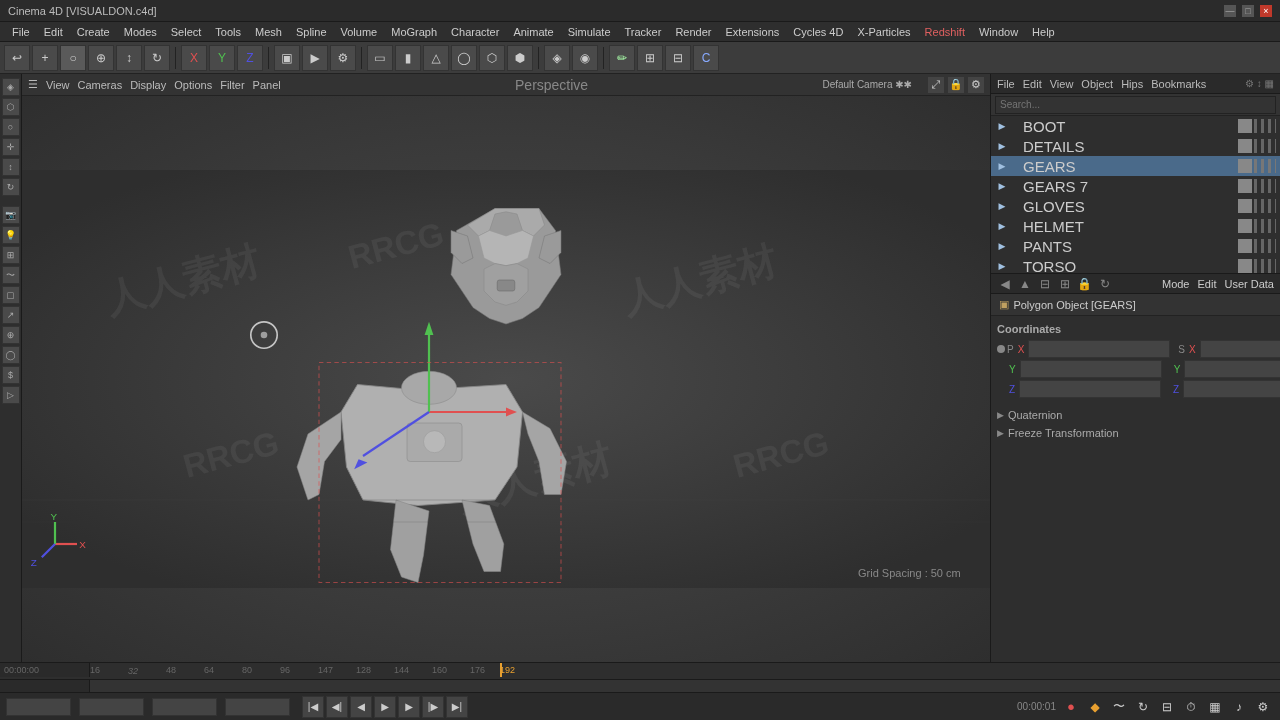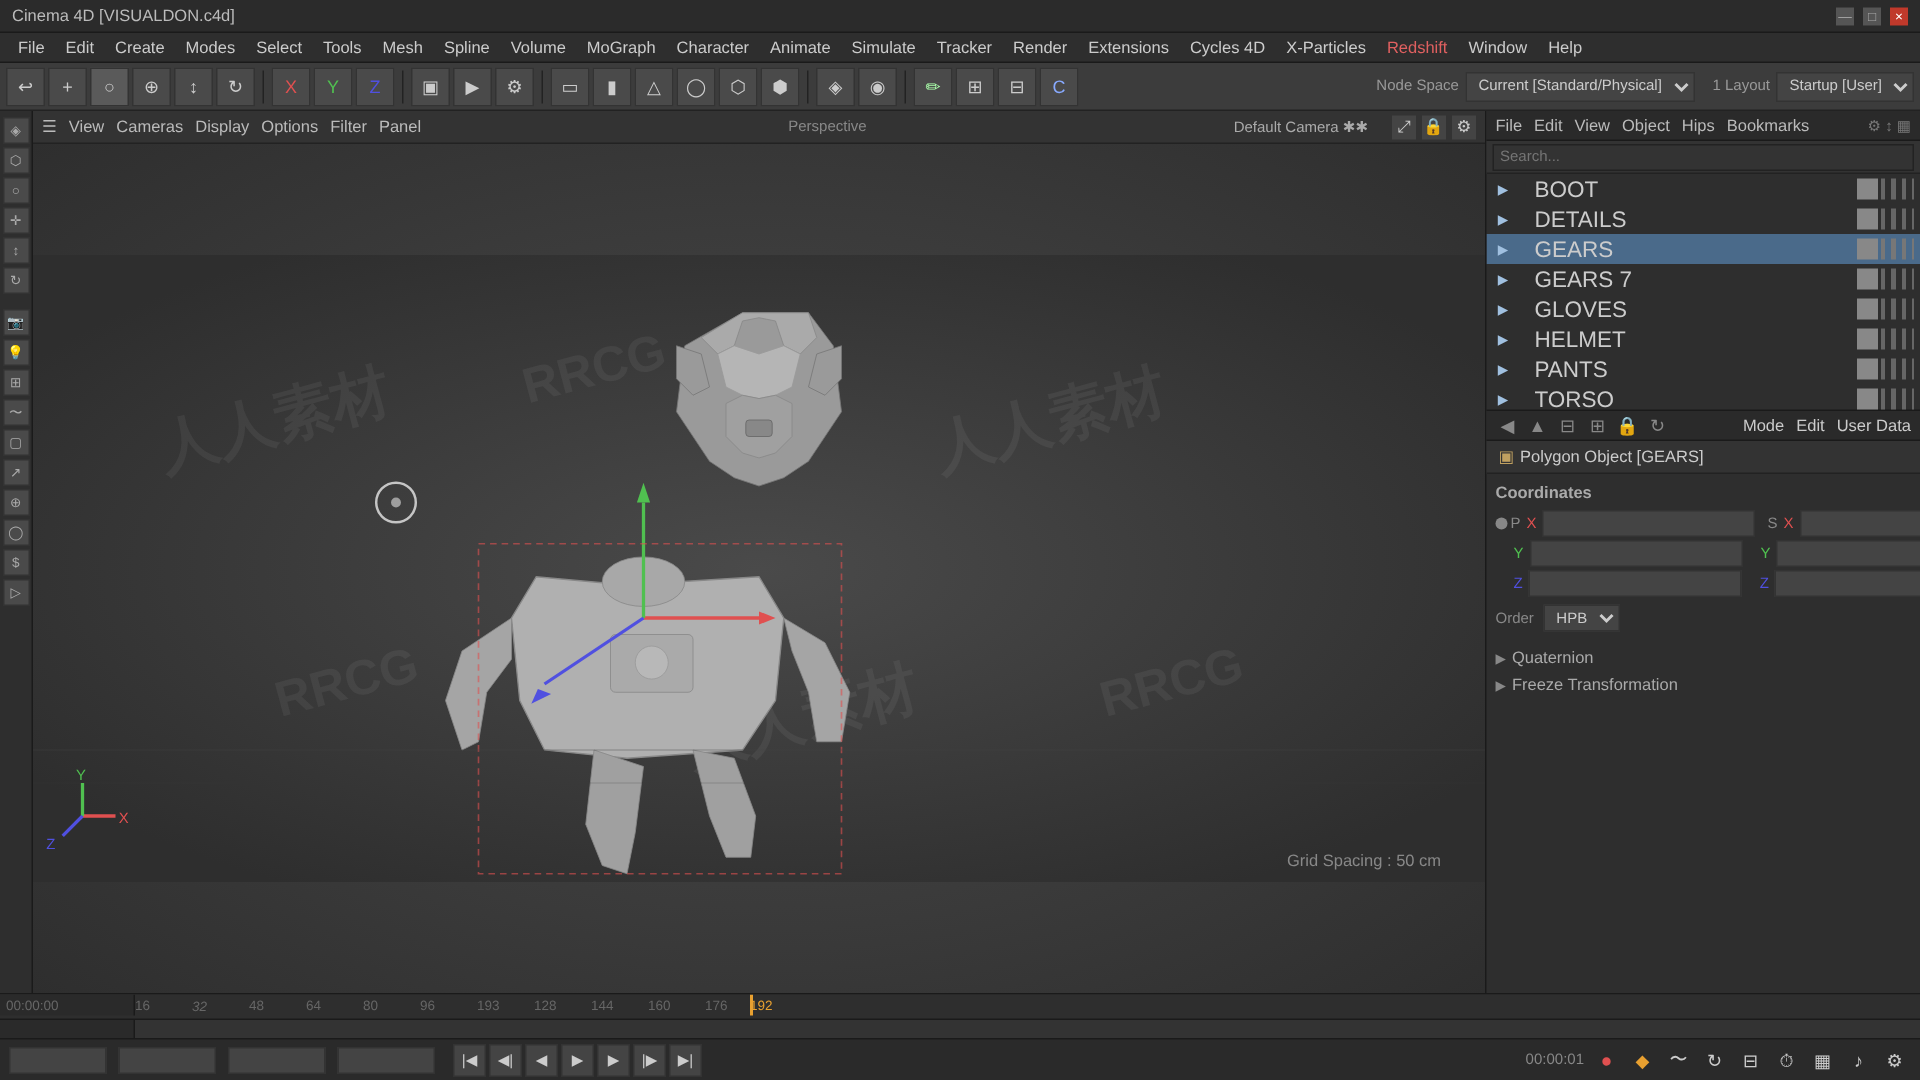--- a/index.html
+++ b/index.html
@@ -150,26 +150,20 @@
   <div class="tool-btn">⬡</div>
   <div class="tool-btn">⬢</div>
   <div class="tool-sep"></div>
   <div class="tool-btn">◈</div>
   <div class="tool-btn">◉</div>
   <div class="tool-sep"></div>
   <div class="tool-btn" style="color:#aaffaa;">✏</div>
   <div class="tool-btn">⊞</div>
   <div class="tool-btn">⊟</div>
   <div class="tool-btn" style="color:#88aaff;">C</div>
-  <div style="margin-left: auto; display:flex; gap:4px; align-items:center;">
-    <span style="font-size:10px; color:#999;">Node Space</span>
-    <select style="background:#444; border:1px solid #333; color:#ccc; font-size:10px; height:20px; padding: 0 4px;"><option>Current [Standard/Physical]</option></select>
-    <span style="font-size:10px; color:#999; margin-left:8px;">1 Layout</span>
-    <select style="background:#444; border:1px solid #333; color:#ccc; font-size:10px; height:20px; padding: 0 4px;"><option>Startup [User]</option></select>
-  </div>
 </div>
 
 <div id="main">
 
   <div id="left-tools">
     <div class="left-tool">◈</div>
     <div class="left-tool">⬡</div>
     <div class="left-tool">○</div>
     <div class="left-tool">✛</div>
     <div class="left-tool">↕</div>
@@ -190,21 +184,21 @@
   <div id="viewport-area">
     <div id="viewport-header">
       <span>☰</span>
       <span>View</span>
       <span>Cameras</span>
       <span>Display</span>
       <span>Options</span>
       <span>Filter</span>
       <span>Panel</span>
       <span style="flex:1;"></span>
-      <span style="color:#888; font-size:10px;">Perspective</span>
+      <span style="color:#888; font-size:14px;">Perspective</span>
       <span style="flex:1;"></span>
       <span style="color:#aaa; font-size:10px;">Default Camera ✱✱</span>
       <div style="display:flex; gap:4px; margin-left:8px;">
         <div style="width:16px; height:16px; background:#444; display:flex; align-items:center; justify-content:center; cursor:pointer;">⤢</div>
         <div style="width:16px; height:16px; background:#444; display:flex; align-items:center; justify-content:center; cursor:pointer;">🔒</div>
         <div style="width:16px; height:16px; background:#444; display:flex; align-items:center; justify-content:center; cursor:pointer;">⚙</div>
       </div>
     </div>
     <div id="viewport">
       
@@ -452,27 +446,20 @@
           <span style="width:14px; font-size:10px; color:#5050e0;">Z</span>
           <input class="coord-input" type="text" style="">
           <span style="width:20px;"></span>
           <span style="width:16px;"></span>
           <span style="width:14px; font-size:10px; color:#5050e0;">Z</span>
           <input class="coord-input" type="text" style="">
           <span style="width:20px;"></span>
           <span style="width:16px;"></span>
 
         </div>
-        <div id="order-row">
-          <span id="order-label">Order</span>
-          <select id="order-select">
-            <option>HPB</option>
-            <option>XYZ</option>
-          </select>
-        </div>
       </div>
       <div id="quat-section">
         <div class="section-header">
           <span class="section-arrow">▶</span>
           <span class="section-title">Quaternion</span>
         </div>
         <div class="section-header">
           <span class="section-arrow">▶</span>
           <span class="section-title">Freeze Transformation</span>
         </div>
@@ -487,21 +474,21 @@
       <span style="font-size:9px; color:#666;">00:00:00</span>
     </div>
 
     <div style="flex:1; position:relative; height:100%;">
       <div style="position:absolute; bottom:2px; left:0px;" class="ruler-mark">16</div>
       <div style="position:absolute; bottom:1px; left:38px;font-style:italic;" class="ruler-mark">32</div>
       <div style="position:absolute; bottom:2px; left:76px;" class="ruler-mark">48</div>
       <div style="position:absolute; bottom:2px; left:114px;" class="ruler-mark">64</div>
       <div style="position:absolute; bottom:2px; left:152px;" class="ruler-mark">80</div>
       <div style="position:absolute; bottom:2px; left:190px;" class="ruler-mark">96</div>
-      <div style="position:absolute; bottom:2px; left:228px;" class="ruler-mark">193</div>
+      <div style="position:absolute; bottom:2px; left:228px;" class="ruler-mark">147</div>
       <div style="position:absolute; bottom:2px; left:266px;text-align:center;" class="ruler-mark">128</div>
       <div style="position:absolute; bottom:2px; left:304px;" class="ruler-mark">144</div>
       <div style="position:absolute; bottom:2px; left:342px;" class="ruler-mark">160</div>
       <div style="position:absolute; bottom:2px; left:380px;" class="ruler-mark">176</div>
       <div style="position:absolute; bottom:2px; left:410px; color:#e8a030;" class="ruler-mark">192</div>
       <div style="position:absolute; bottom:0; left:410px; width:2px; background:#e8a030; height:14px;"></div>
     </div>
   </div>
   <div id="timeline-bar">
     <div id="timeline-cursor"></div>

